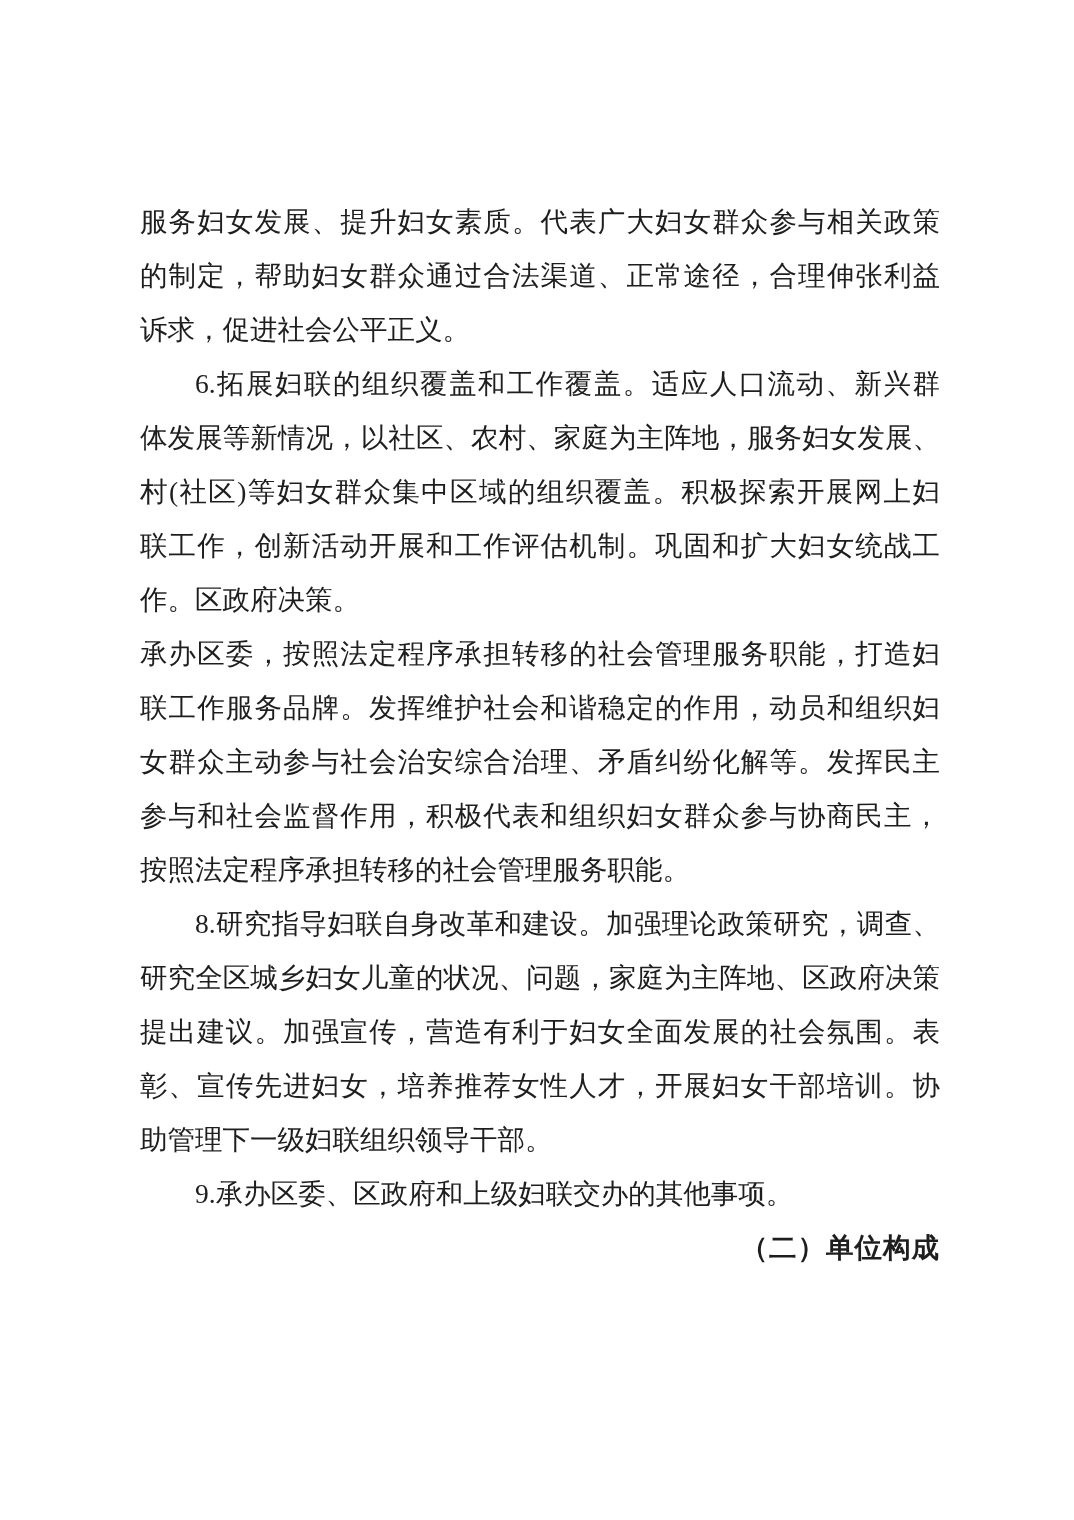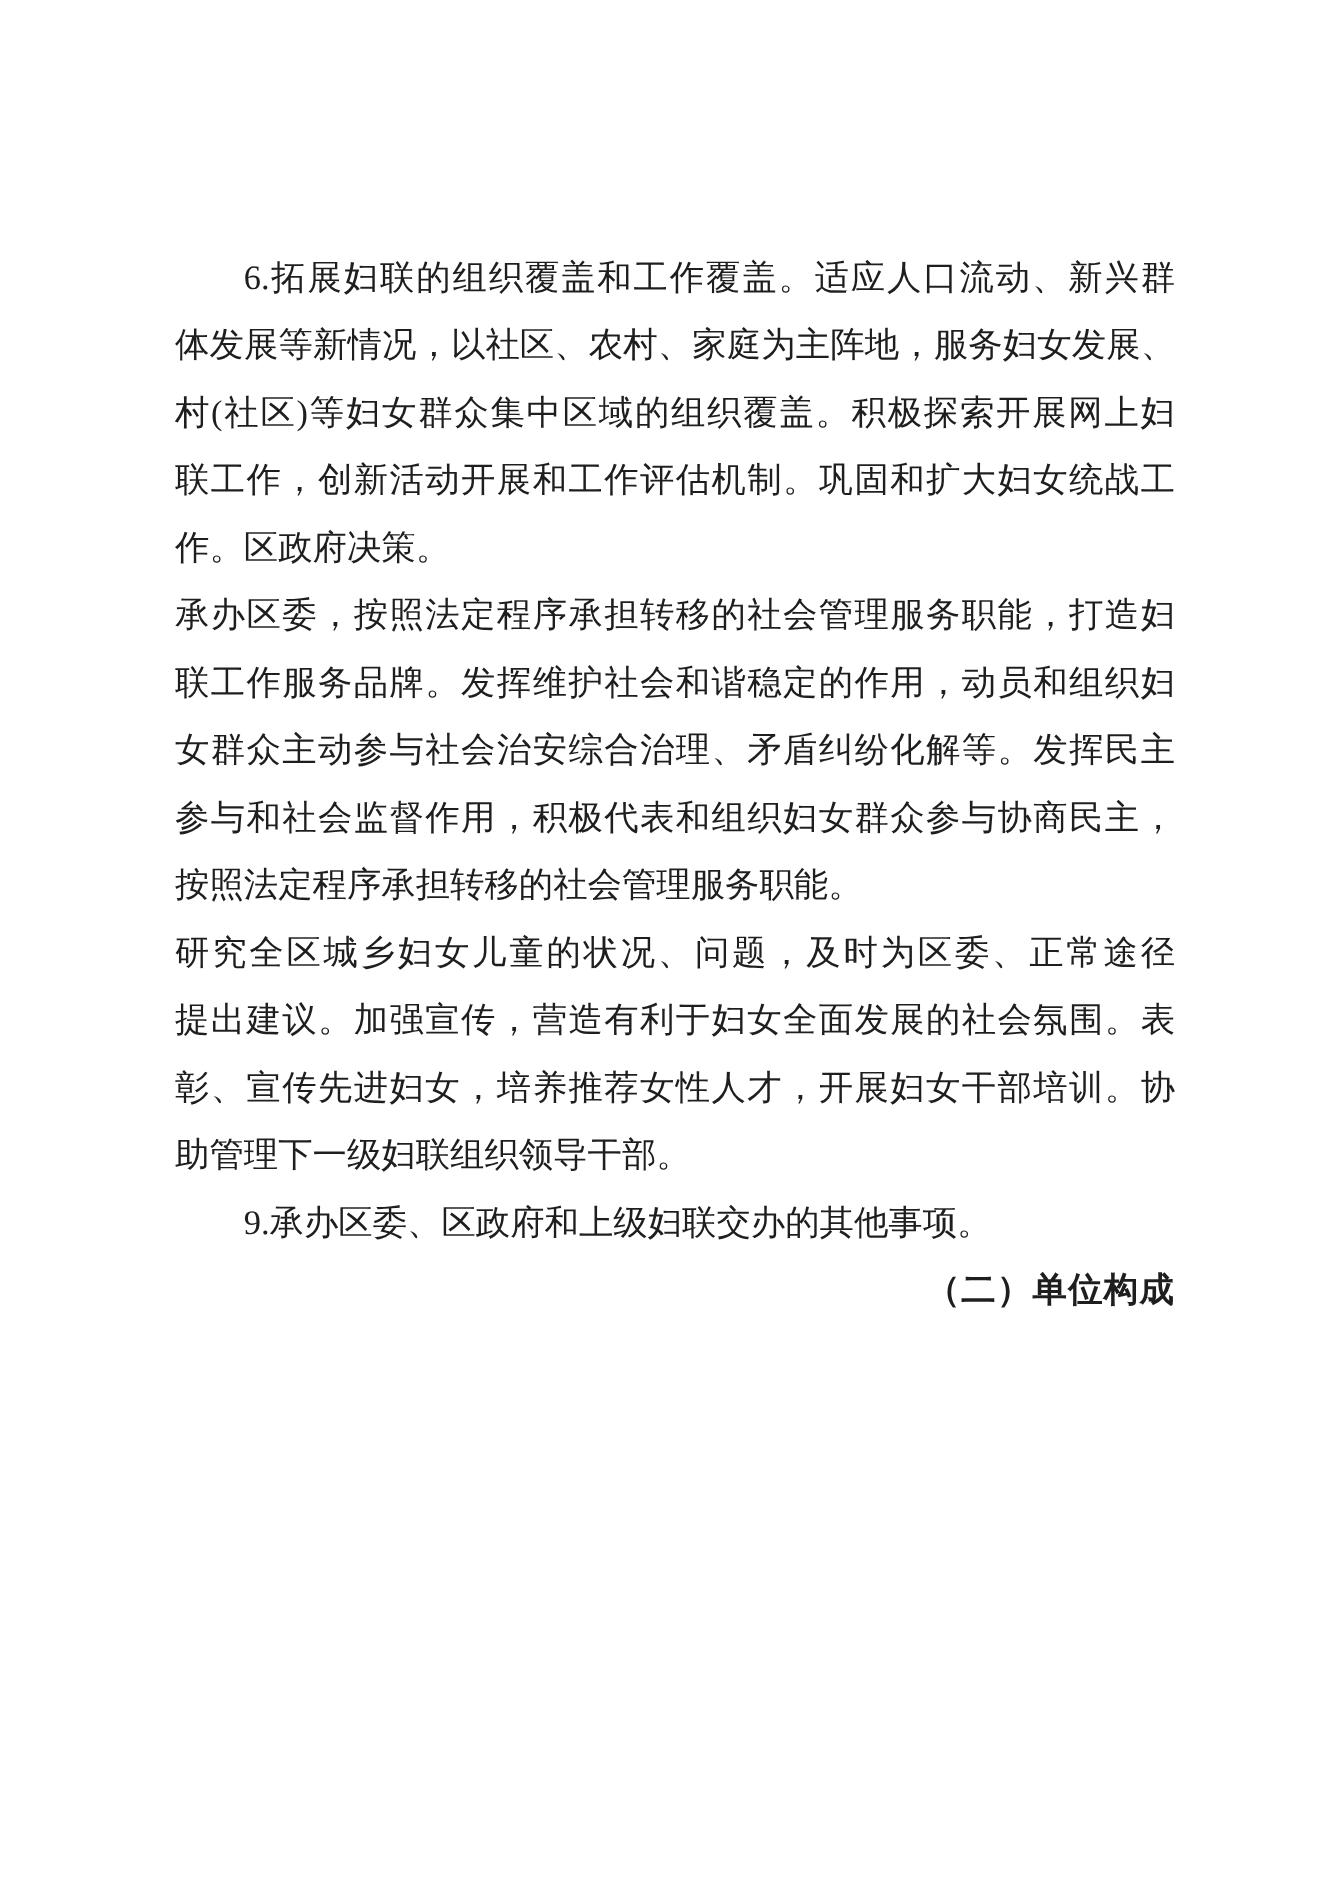--- a/index.html
+++ b/index.html
@@ -42,35 +42,41 @@
     letter-spacing: 1px;
     text-align: right;
   }
 </style>
 </head>
 <body>
 
 <div class="page" style="background: rgb(255, 255, 255); width: 1074px; height: 1520px; color: rgb(30, 30, 30);">
   <div class="doc">
       <div class="para para-body">
+        <div class="line justify">服务妇女发展、提升妇女素质。代表广大妇女群众参与相关政策</div>
+        <div class="line justify">的制定，帮助妇女群众通过合法渠道、正常途径，合理伸张利益</div>
+        <div class="line">诉求，促进社会公平正义。</div>
+      </div>
+      <div class="para para-body">
         <div class="line justify indent">6.拓展妇联的组织覆盖和工作覆盖。适应人口流动、新兴群</div>
         <div class="line justify">体发展等新情况，以社区、农村、家庭为主阵地，服务妇女发展、</div>
         <div class="line justify">村(社区)等妇女群众集中区域的组织覆盖。积极探索开展网上妇</div>
         <div class="line justify">联工作，创新活动开展和工作评估机制。巩固和扩大妇女统战工</div>
         <div class="line">作。区政府决策。</div>
       </div>
       <div class="para para-body">
         <div class="line justify">承办区委，按照法定程序承担转移的社会管理服务职能，打造妇</div>
         <div class="line justify">联工作服务品牌。发挥维护社会和谐稳定的作用，动员和组织妇</div>
         <div class="line justify">女群众主动参与社会治安综合治理、矛盾纠纷化解等。发挥民主</div>
         <div class="line justify">参与和社会监督作用，积极代表和组织妇女群众参与协商民主，</div>
         <div class="line">按照法定程序承担转移的社会管理服务职能。</div>
       </div>
       <div class="para para-body">
-        <div class="line justify">研究全区城乡妇女儿童的状况、问题，及时为区委、正常途径</div>
+        <div class="line justify indent">8.研究指导妇联自身改革和建设。加强理论政策研究，调查、</div>
+        <div class="line justify">研究全区城乡妇女儿童的状况、问题，家庭为主阵地、区政府决策</div>
         <div class="line justify">提出建议。加强宣传，营造有利于妇女全面发展的社会氛围。表</div>
         <div class="line justify">彰、宣传先进妇女，培养推荐女性人才，开展妇女干部培训。协</div>
         <div class="line">助管理下一级妇联组织领导干部。</div>
       </div>
       <div class="para para-body">
         <div class="line indent">9.承办区委、区政府和上级妇联交办的其他事项。</div>
       </div>
       <div class="para para-heading">
         <div class="line indent">（二）单位构成</div>
       </div>

